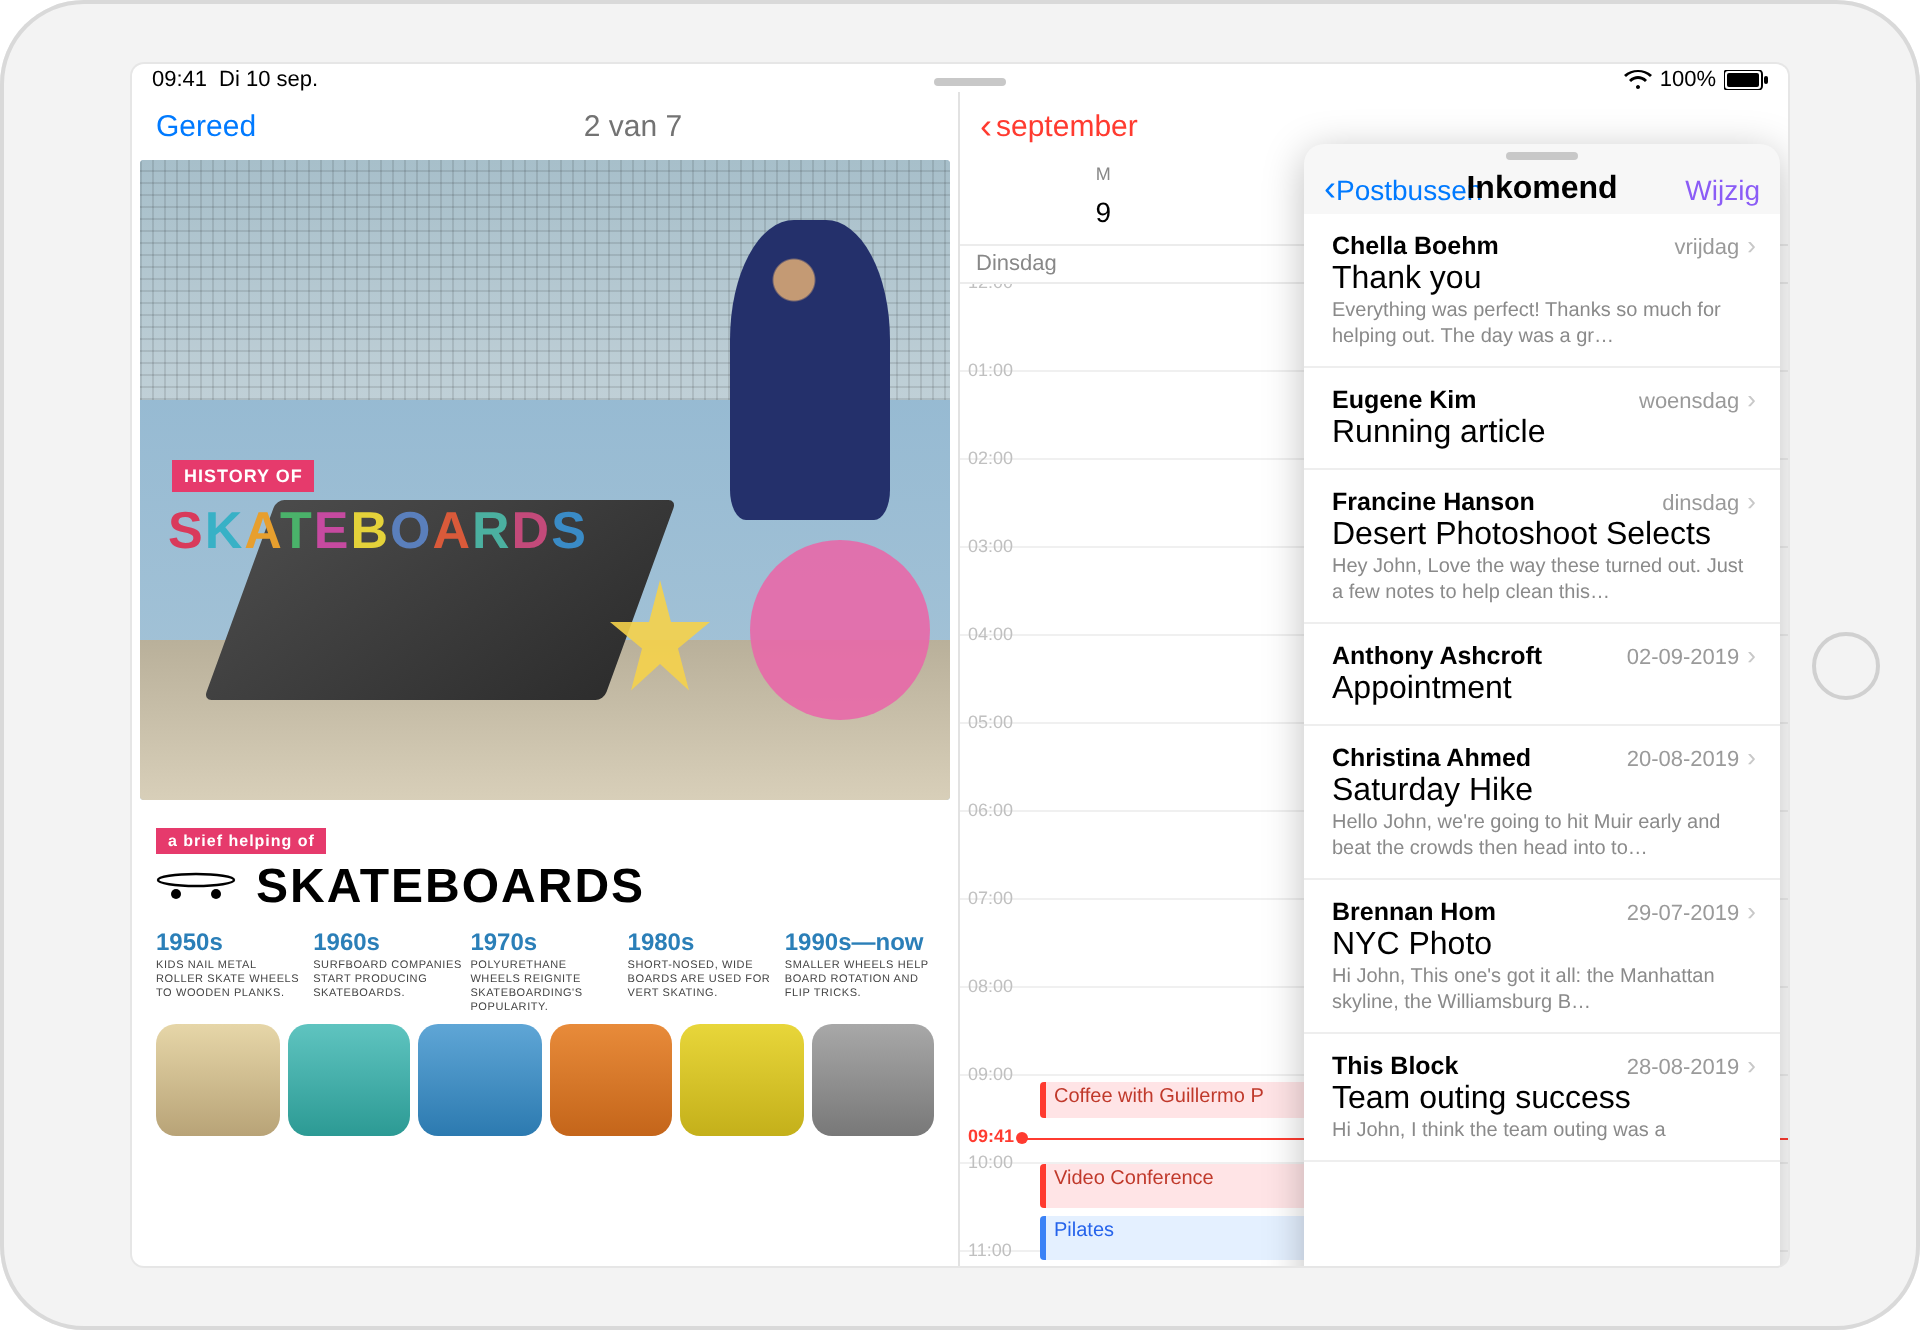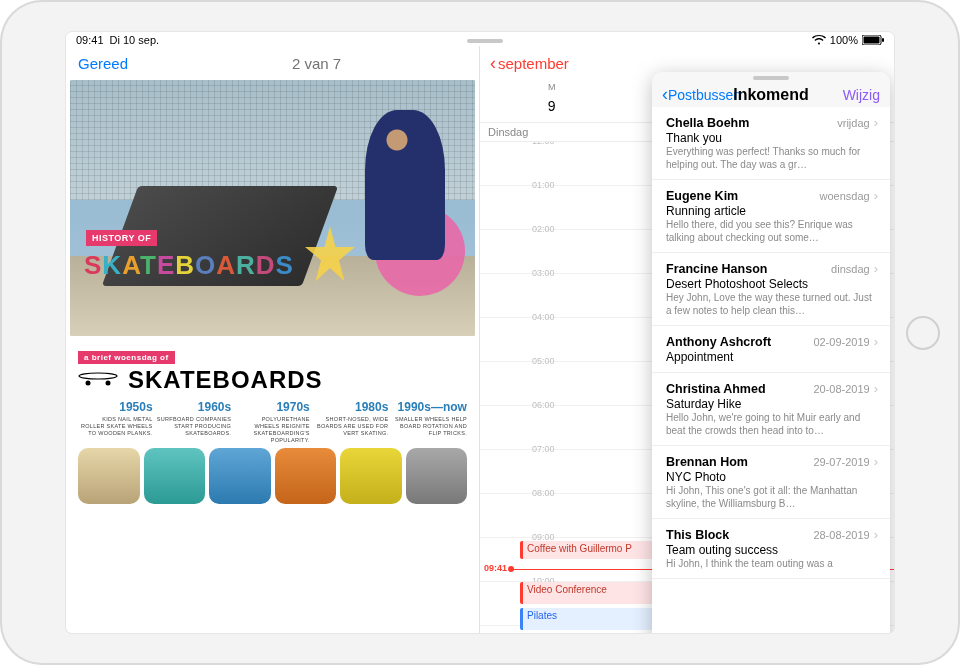--- a/index.html
+++ b/index.html
@@ -16,38 +16,38 @@
   .pill { width: 36px; height: 4px; background: #c8c8c8; border-radius: 3px; margin: 2px auto 0; }
 
   .splitview { flex: 1; display: flex; position: relative; }
 
   
   .left-app { width: 50%; display: flex; flex-direction: column; border-right: 1px solid #e2e2e2; position: relative; }
   .left-nav { height: 34px; display: flex; align-items: center; justify-content: space-between; padding: 0 12px; font-size: 15px; }
   .left-nav .done { color: #007aff; }
   .left-nav .count { font-weight: 400; color: #737373; position: absolute; left: 50%; transform: translateX(-50%); margin-left: 44px; }
   .left-body { flex: 1; padding: 0 4px 0 4px; overflow: hidden; display: flex; flex-direction: column; }
-  .hero { position: relative; height: 256px; border-radius: 2px; overflow: hidden; background: linear-gradient(#8db4cf,#a7c5d8); }
+  .hero { position: relative; height: 320px; border-radius: 2px; overflow: hidden; background: linear-gradient(#8db4cf,#a7c5d8); }
   .fence { position: absolute; top: 0; left: 0; right: 0; height: 120px; background: repeating-linear-gradient(90deg, rgba(0,0,0,.1) 0 1px, transparent 1px 6px), repeating-linear-gradient(0deg, rgba(0,0,0,.1) 0 1px, transparent 1px 6px), linear-gradient(#a7bfca,#c0d0d7); }
   .ground { position: absolute; bottom: 0; left: 0; right: 0; height: 80px; background: linear-gradient(#b9b09a,#d8cfb9); }
   .ramp { position: absolute; bottom: 50px; left: 50px; width: 200px; height: 100px; background: linear-gradient(135deg,#4b4b4b,#2d2d2d); transform: skew(-20deg); border-radius: 4px; }
   .skater { position: absolute; top: 30px; right: 30px; width: 80px; height: 150px; }
   .skater-body { position: absolute; inset: 0; background: radial-gradient(circle at 40% 20%, #c49a74 10px, transparent 11px), linear-gradient(#24306b,#24306b); border-radius: 40% 40% 10% 10%; }
   .burst { position: absolute; border-radius: 50%; opacity: .9; }
   .burst.pink { background: #e868a8; width: 90px; height: 90px; right: 10px; bottom: 40px; }
   .burst.yellow { background: #f5d24a; width: 50px; height: 60px; right: 120px; bottom: 50px; clip-path: polygon(50% 0,61% 35%,100% 35%,68% 57%,79% 92%,50% 70%,21% 92%,32% 57%,0 35%,39% 35%); border-radius:0; }
   .history-tag { position: absolute; left: 16px; top: 150px; background: #e63a6c; color: #fff; font-size: 9px; font-weight: 700; padding: 3px 6px; letter-spacing: .5px; }
   .sklogo { position: absolute; left: 14px; top: 170px; font-size: 26px; font-weight: 900; letter-spacing: 1px; }
   .sklogo span:nth-child(1){color:#d93a5b}.sklogo span:nth-child(2){color:#38b1c6}.sklogo span:nth-child(3){color:#e79f2e}.sklogo span:nth-child(4){color:#4ab26a}.sklogo span:nth-child(5){color:#c64aa0}.sklogo span:nth-child(6){color:#e4d23a}.sklogo span:nth-child(7){color:#5a7fbc}.sklogo span:nth-child(8){color:#d95a3a}.sklogo span:nth-child(9){color:#4bb0a0}.sklogo span:nth-child(10){color:#c34a7a}.sklogo span:nth-child(11){color:#3a8bc6}
 
   .brief { margin-top: 4px; background: #fff; padding: 6px 8px 4px; position: relative; }
   .brief-tag { background: #e63a6c; color: #fff; font-size: 8px; font-weight: 700; padding: 2px 6px; display: inline-block; letter-spacing: .5px; }
   .brief-title { font-size: 24px; font-weight: 900; letter-spacing: 1px; margin-top: 2px; }
   .decades { display: flex; gap: 4px; margin-top: 6px; }
-  .decade { flex: 1; text-align: right; }
+  .decade { flex: 1; text-align: left; }
   .decade-year { color: #2b7fb8; font-size: 12px; font-weight: 800; }
   .decade-desc { font-size: 5.5px; color: #444; text-transform: uppercase; line-height: 1.25; margin-top: 2px; letter-spacing:.3px; min-height: 28px; }
   .boards-row { display: flex; gap: 4px; margin-top: 4px; height: 56px; overflow: hidden; }
   .board { flex: 1; border-radius: 10px; }
   .board:nth-child(1){background:linear-gradient(#e6d6a8,#b8a377)}
   .board:nth-child(2){background:linear-gradient(#5fc4c0,#2c9a94)}
   .board:nth-child(3){background:linear-gradient(#5fa6d6,#2c7ab0)}
   .board:nth-child(4){background:linear-gradient(#e88b3a,#c4651a)}
   .board:nth-child(5){background:linear-gradient(#e8d63a,#c4b01a)}
   .board:nth-child(6){background:linear-gradient(#a8a8a8,#787878)}
@@ -57,42 +57,42 @@
   .cal-nav { height: 34px; display: flex; align-items: center; padding: 0 10px; font-size: 15px; color: #ff3b30; }
   .chev { font-size: 18px; margin-right: 2px; }
   .cal-week { display: flex; padding: 0 4px; border-bottom: 1px solid #ececec; justify-content: space-around; }
   .day { text-align: center; flex:1; padding: 2px 0 4px; font-size: 10px; }
   .day-letter { color: #888; font-size: 9px; display:block; }
   .day-num { font-size: 14px; margin-top:2px; display:inline-block; width:24px; height:24px; line-height:24px; border-radius:50%; }
   .day.today .day-num { background:#ff3b30; color:#fff; }
   .subheader { font-size: 11px; color:#888; padding: 3px 8px; border-bottom:1px solid #ececec; }
   .cal-grid { flex:1; overflow:hidden; position:relative; font-size: 10px; color:#bbb; }
   .hour-row { height: 44px; border-bottom: 1px solid #f0f0f0; padding-left: 34px; position:relative; }
-  .hour-label { position:absolute; left:4px; top:-6px; font-size:9px; color:#c0c0c0;margin-left:48px; }
+  .hour-label { position:absolute; left:4px; top:-6px; font-size:9px; color:#c0c0c0; }
   .event { position:absolute; left:40px; right:4px; border-left:3px solid; padding:2px 4px; font-size:10px; border-radius:2px; }
   .ev-red { background:#ffe4e6; border-color:#ff3b30; color:#c0392b; }
   .ev-blue { background:#e4f0ff; border-color:#3b82f6; color:#2563eb; }
   .now-line { position:absolute; left:32px; right:0; height:1px; background:#ff3b30; }
   .now-dot { position:absolute; left:28px; width:6px; height:6px; background:#ff3b30; border-radius:50%; margin-top:-3px; }
   .now-time { position:absolute; left:4px; font-size:9px; color:#ff3b30; font-weight:600; margin-top:-6px; }
 
   
   .slideover { position:absolute; right:4px; top:26px; bottom:4px; width:238px; background:#f7f7f7; border-radius:10px; box-shadow:0 4px 20px rgba(0,0,0,.25); display:flex; flex-direction:column; overflow:hidden; }
   .so-handle { width:36px; height:4px; background:#c8c8c8; border-radius:3px; margin:4px auto 0; }
   .so-nav { display:flex; align-items:center; justify-content:space-between; padding:4px 10px 2px; font-size:14px; }
   .so-back { color:#007aff; display:flex; align-items:center; gap:0; }
   .so-title { font-weight:700; font-size:16px; position:absolute; left:50%; transform:translateX(-50%); }
   .so-edit { color:#8b5cf6; }
   .mail-list { flex:1; overflow:hidden; background:#fff; }
   .mail-item { padding:8px 12px 8px 14px; border-bottom:1px solid #eee; position:relative; }
   .mail-head { display:flex; justify-content:space-between; align-items:baseline; }
   .sender { font-weight:700; font-size:12.5px; }
   .date { font-size:11px; color:#9a9a9a; }
   .date::after { content:"›"; color:#c8c8c8; margin-left:4px; font-size:13px; }
-  .subject { font-size:12px; color:#000; margin-top:1px; }
+  .subject { font-size:16px; color:#000; margin-top:1px; }
   .preview { font-size:10px; color:#8a8a8a; line-height:1.3; max-height:30px; overflow:hidden; }
 
   svg { display:block; }
 </style>
 </head>
 <body>
 
 <div class="device-frame">
   <div class="home-button"></div>
   <div class="screen">
@@ -135,21 +135,21 @@
             <div class="ramp"></div>
             <div class="burst pink"></div>
             <div class="burst yellow"></div>
             <div class="skater">
                 <div class="skater-body"></div>
               </div>
             <div class="history-tag">HISTORY OF</div>
             <div class="sklogo"><span>S</span><span>K</span><span>A</span><span>T</span><span>E</span><span>B</span><span>O</span><span>A</span><span>R</span><span>D</span><span>S</span></div>
           </div>
           <div class="brief">
-            <span class="brief-tag">a brief woensdag of</span>
+            <span class="brief-tag">a brief helping of</span>
             <div style="display:flex;align-items:center;gap:10px">
               <svg width="40" height="14" viewBox="0 0 40 14">
                   <ellipse cx="20" cy="4" rx="19" ry="3" fill="none" stroke="#000" stroke-width="1.2"></ellipse>
                   <circle cx="10" cy="11" r="2.5" fill="#000"></circle>
                   <circle cx="30" cy="11" r="2.5" fill="#000"></circle>
                 </svg>
               <div class="brief-title">SKATEBOARDS</div>
             </div>
             <div class="decades" id="decades">
                 <div class="decade">
@@ -262,21 +262,20 @@
               </div>
               <div class="subject">Thank you</div>
               <div class="preview">Everything was perfect! Thanks so much for helping out. The day was a gr…</div>
             </div>
             <div class="mail-item">
               <div class="mail-head">
                 <span class="sender">Eugene Kim</span>
                 <span class="date">woensdag</span>
               </div>
               <div class="subject">Running article</div>
-              <div class="preview">Hello there, did you see this? Enrique was talking about checking out some…</div>
             </div>
             <div class="mail-item">
               <div class="mail-head">
                 <span class="sender">Francine Hanson</span>
                 <span class="date">dinsdag</span>
               </div>
               <div class="subject">Desert Photoshoot Selects</div>
               <div class="preview">Hey John, Love the way these turned out. Just a few notes to help clean this…</div>
             </div>
             <div class="mail-item">

